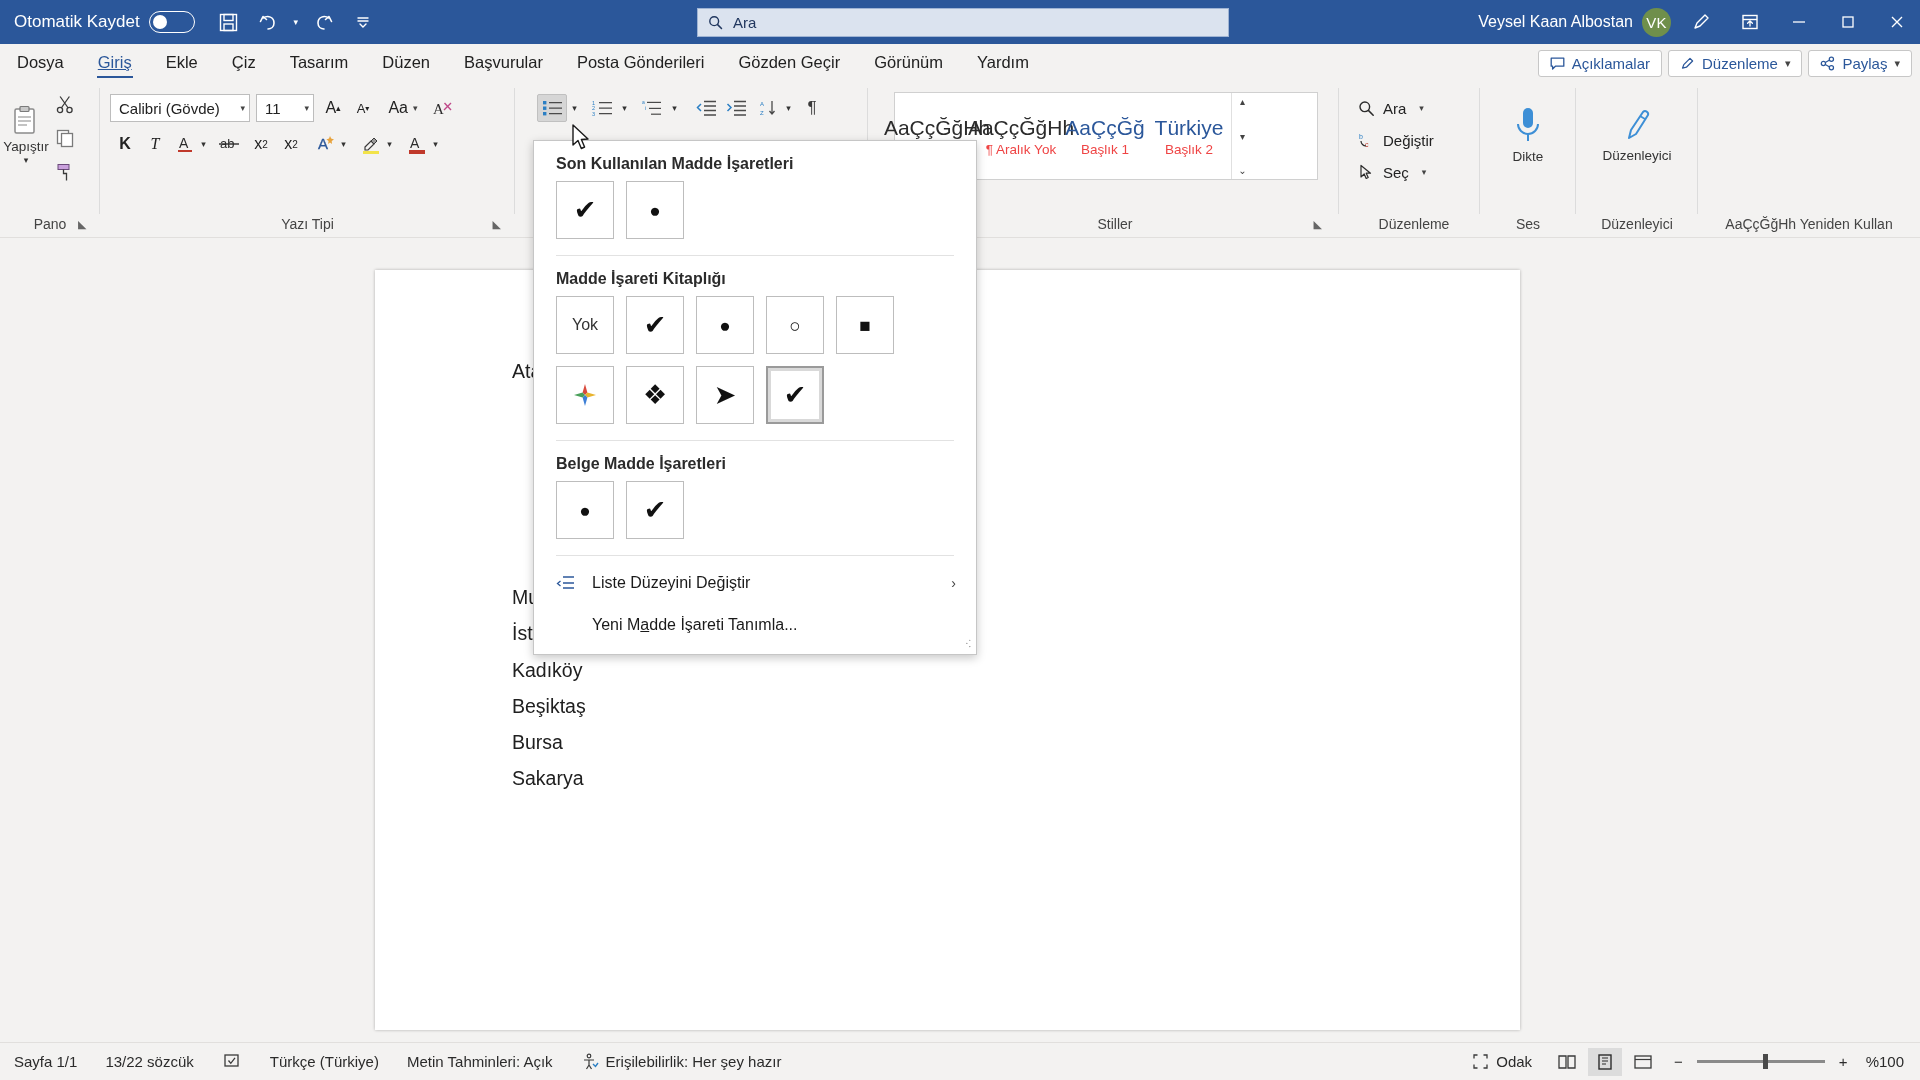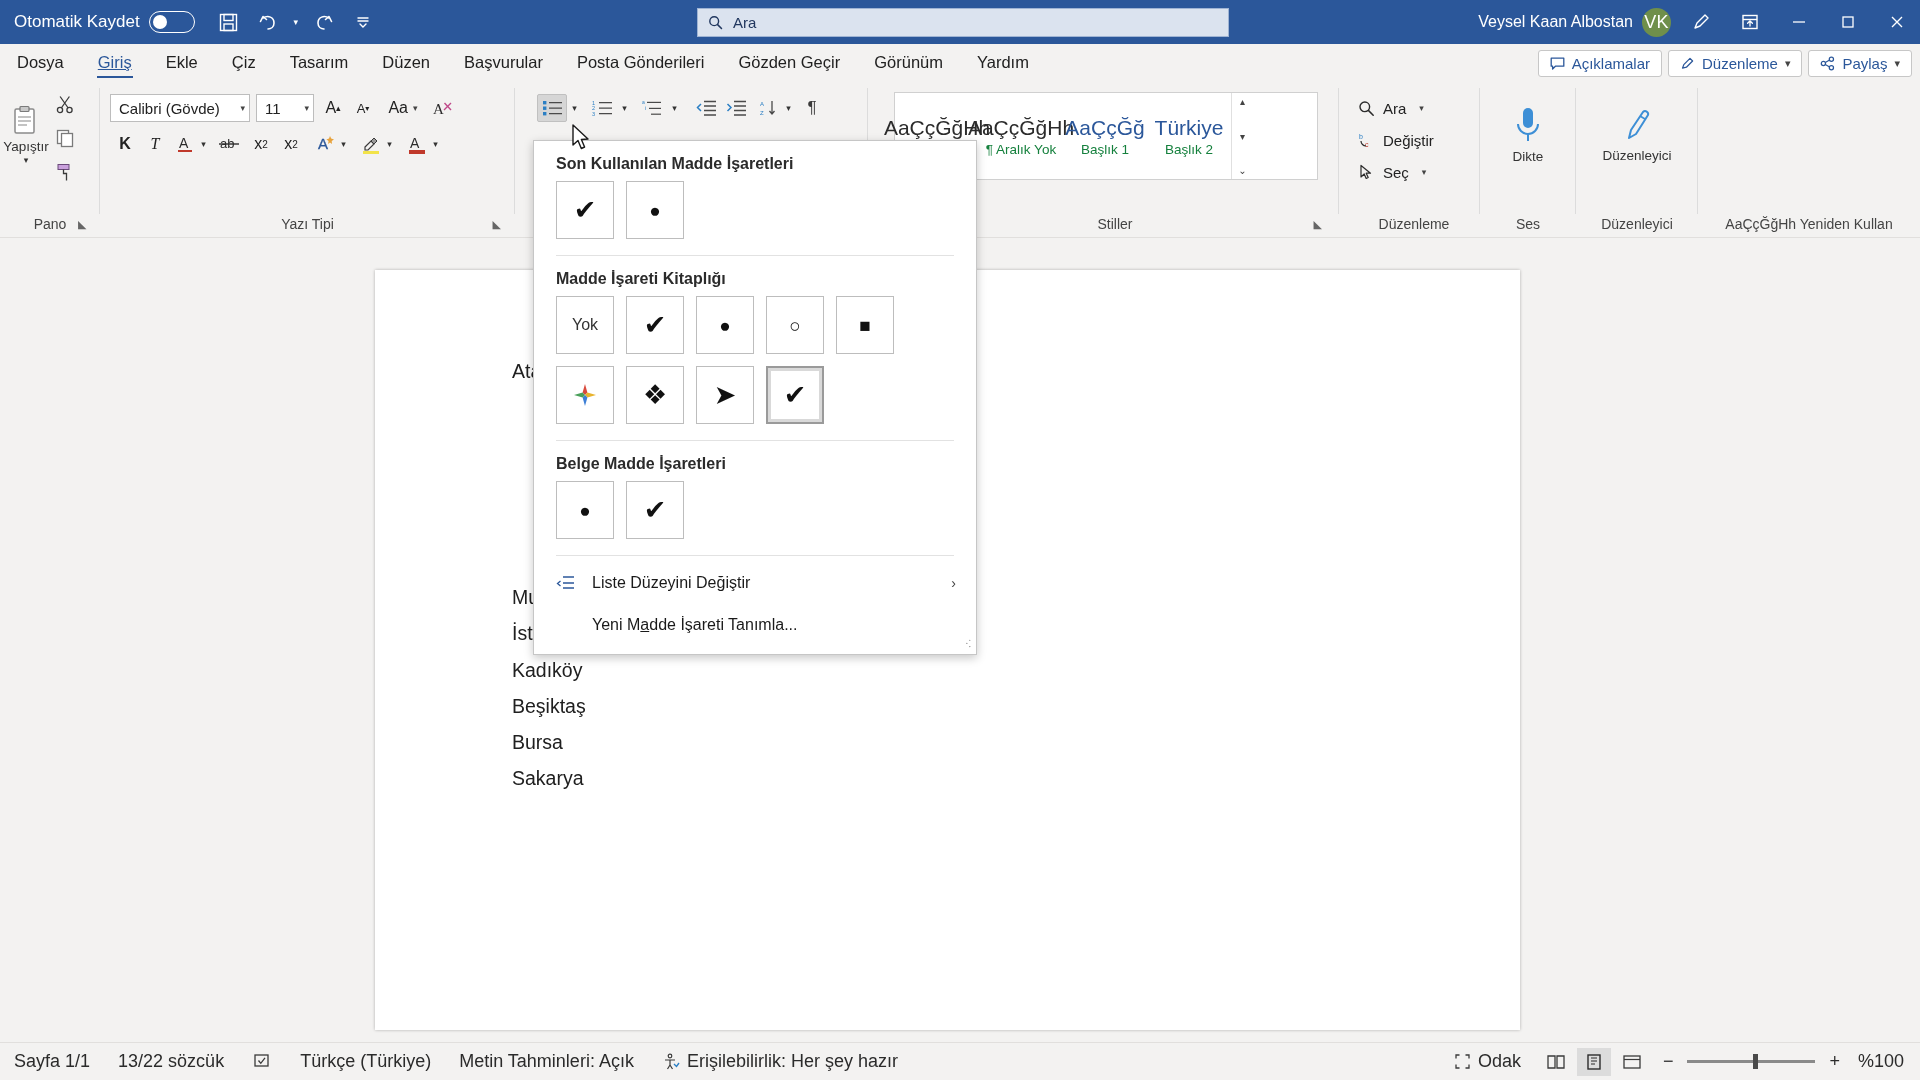--- a/index.html
+++ b/index.html
@@ -28,21 +28,21 @@
   .tb-title{ position:absolute; left:0; right:0; top:0; height:44px; display:flex; align-items:center;
              justify-content:center; font-size:17px; pointer-events:none;}
   .tb-title span{ margin-left:-420px; }
   .searchbox{
     position:absolute;left:697px;top:8px;width:532px;height:29px;background:#dbe3ef;
     display:flex;align-items:center;gap:10px;padding:0 10px;color:#21375f;font-size:15px;
     border:1px solid #9fb4d4;
   }
   .tb-right{ position:absolute; right:0; top:0; height:44px; display:flex; align-items:center; gap:2px; }
   .tb-user{ display:flex;align-items:center;gap:9px; font-size:16px; margin-right:4px;}
-  .avatar{ width:29px;height:29px;border-radius:50%;background:#6f8f4b;color:#fff;font-size:18px;
+  .avatar{ width:29px;height:29px;border-radius:50%;background:#6f8f4b;color:#fff;font-size:15px;
            display:flex;align-items:center;justify-content:center;letter-spacing:.3px;}
   .wbtn{ width:47px;height:44px;display:flex;align-items:center;justify-content:center;}
 
   
   .tabbar{
     position:absolute;left:0;top:44px;width:1920px;height:36px;background:#f3f2f1;
     display:flex;align-items:flex-end;font-size:16.5px;color:#212121;
   }
   .tab{ padding:4px 17px 8px 17px; cursor:default; white-space:nowrap;}
   .tab.active{ color:#2b579a; font-weight:400; position:relative;text-decoration:underline;}
@@ -83,21 +83,21 @@
   .pbtn.active{ background:#d6d6d6; border:1px solid #c0c0c0;}
   .pcar{ width:15px;height:28px;display:flex;align-items:center;justify-content:center;font-size:9px;color:#333;}
 
   
   .stylebox{
     border:1px solid #d0d0d0;background:#fff;height:88px;display:flex;align-items:stretch;
   }
   .stylecell{ width:84px;display:flex;flex-direction:column;align-items:center;justify-content:center;gap:2px;}
   .stylecell .prev{ font-size:21px; color:#2b579a; white-space:nowrap; overflow:hidden;}
   .stylecell .prev.dark{ color:#2b2b2b; }
-  .stylecell .nm{ font-size:13.5px;color:#15803d;white-space:nowrap;}
+  .stylecell .nm{ font-size:13.5px;color:#ef4444;white-space:nowrap;}
   .scroller{ width:22px;border-left:1px solid #e0e0e0;display:flex;flex-direction:column;
              justify-content:space-between;align-items:center;padding:3px 0;}
   .scroller div{font-size:10px;color:#444;}
 
   .editrow{ display:flex;align-items:center;gap:8px;font-size:15px;color:#222;height:28px;}
 
   
   .canvas{ position:absolute;left:0;top:238px;width:1920px;height:800px;background:#f3f2f1;}
   .page{
     position:absolute;left:375px;top:32px;width:1145px;height:760px;background:#fff;
@@ -127,21 +127,21 @@
   }
   .dd-item .chev{ margin-left:auto;font-size:14px;color:#444;}
   .grip{ position:absolute;right:6px;bottom:4px;font-size:10px;color:#888;letter-spacing:-1px;}
 
   
   .cursor{ position:absolute;left:571px;top:124px;z-index:60;}
 
   
   .statusbar{
     position:absolute;left:0;bottom:0;width:1920px;height:38px;background:#f3f2f1;
-    border-top:1px solid #e1dfdd;display:flex;align-items:center;font-size:18px;color:#2b2b2b;
+    border-top:1px solid #e1dfdd;display:flex;align-items:center;font-size:15px;color:#2b2b2b;
   }
   .sb-item{ display:flex;align-items:center;gap:7px;padding:0 14px;white-space:nowrap;}
   .sb-right{ position:absolute;right:0;display:flex;align-items:center;gap:4px;padding-right:12px;}
   .viewbtn{ width:34px;height:28px;display:flex;align-items:center;justify-content:center;}
   .viewbtn.active{ background:#dcdcdc;}
   .zoomtrack{ width:128px;height:3px;background:#8a8a8a;position:relative;}
   .zoomthumb{ position:absolute;left:66px;top:-6px;width:5px;height:15px;background:#4a4a4a;}
   svg{ display:block; }
 </style>
 </head>

